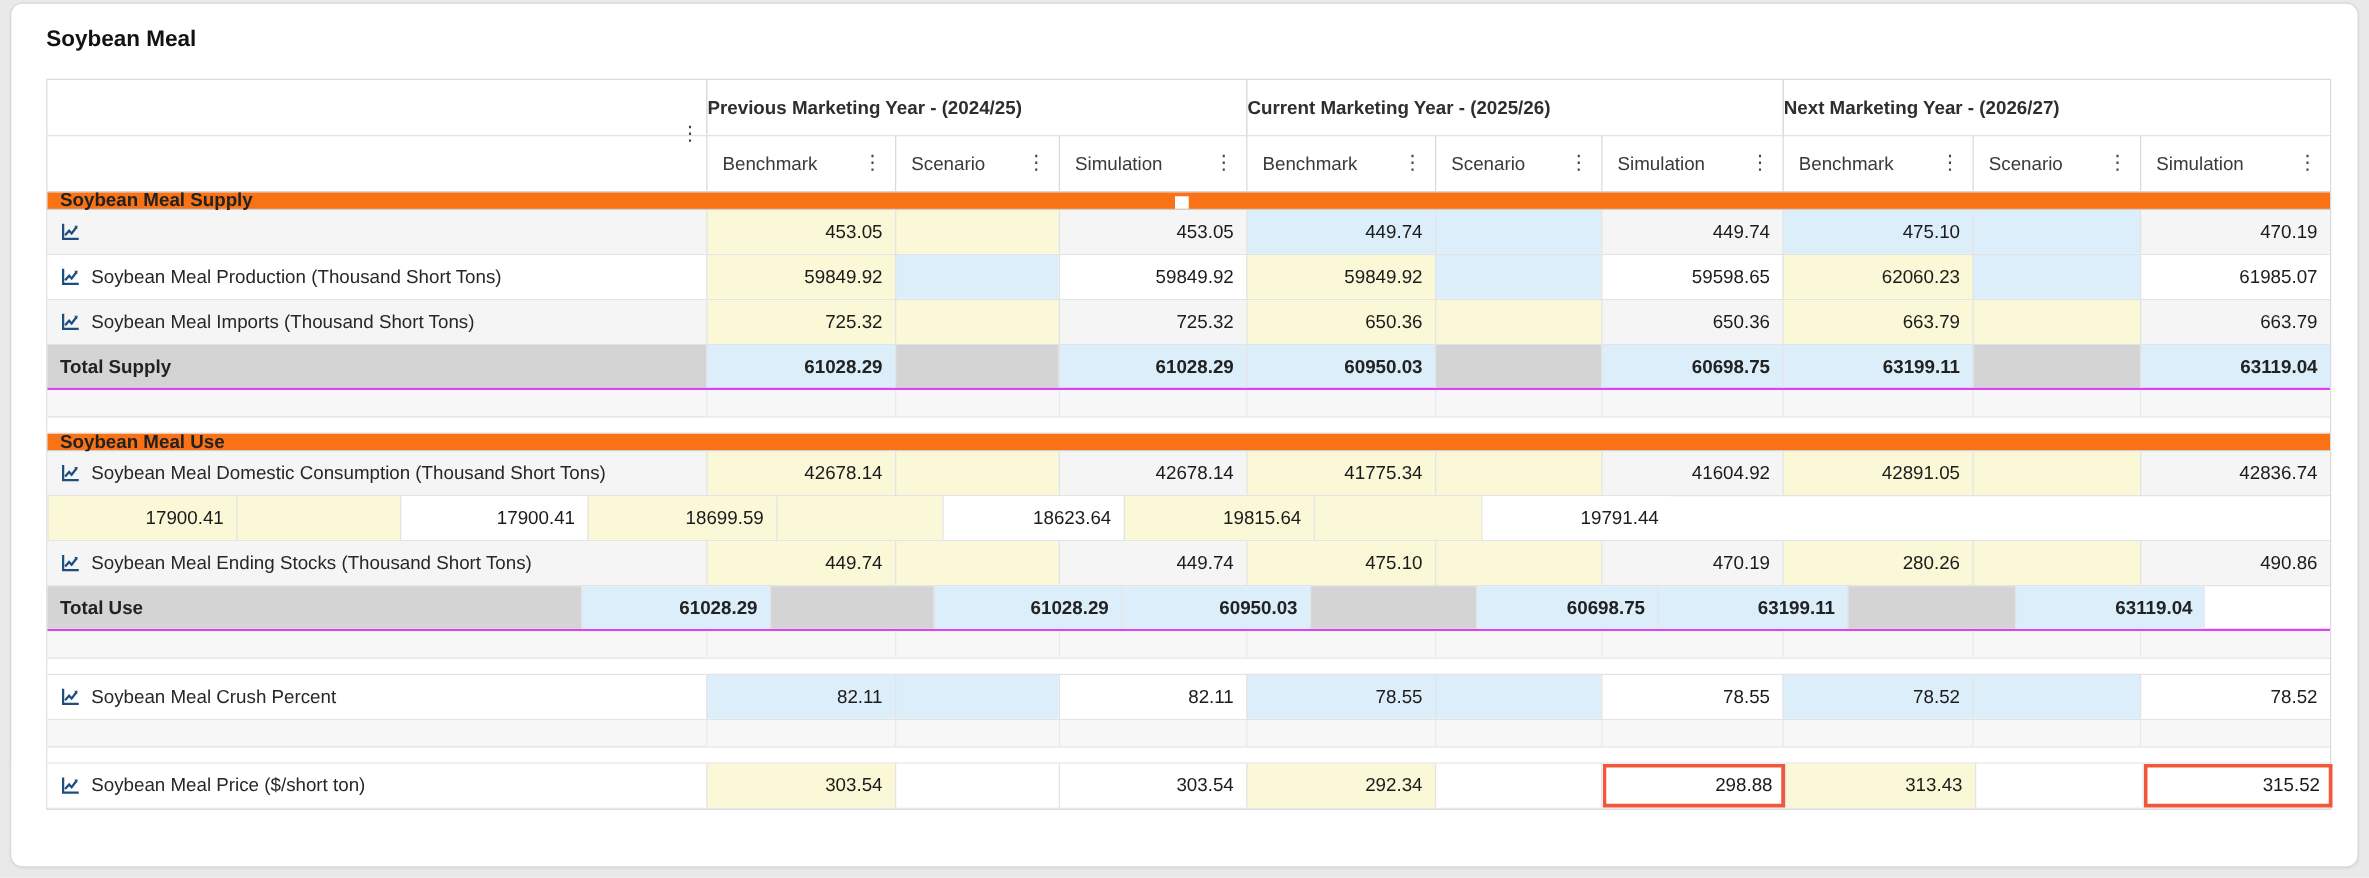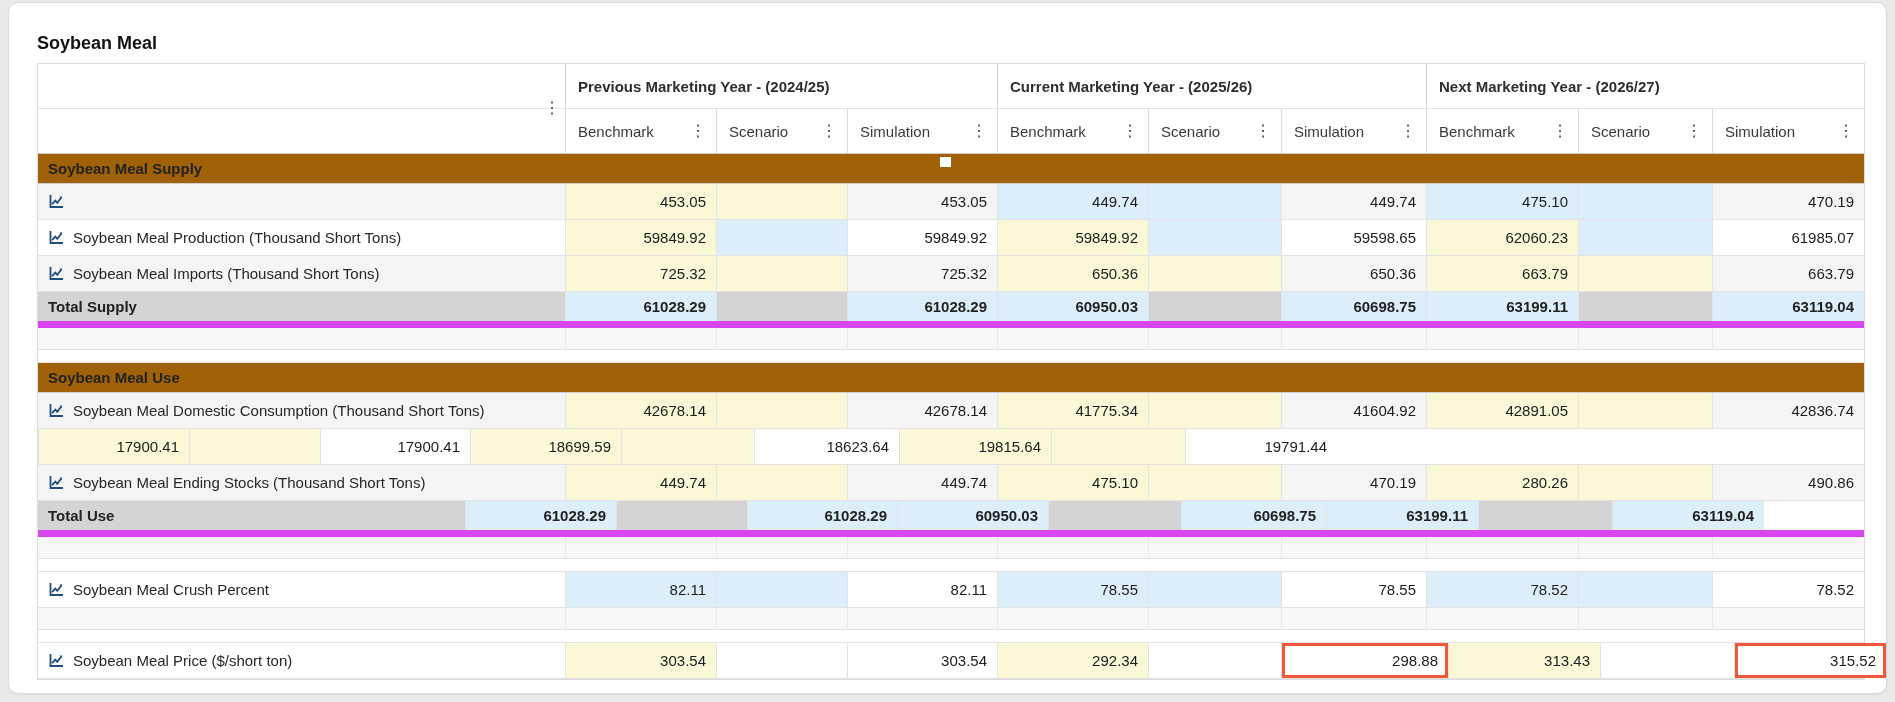--- a/index.html
+++ b/index.html
@@ -1,32 +1,32 @@
 <!DOCTYPE html>
 <html><head>
 <meta charset="utf-8">
 <style>
   html,body{margin:0;padding:0;background:#e9e9e9;font-family:"Liberation Sans",sans-serif;}
   .viewport{position:relative;width:1895px;height:702px;overflow:hidden;background:#e9e9e9;}
   .card{position:absolute;left:8px;top:2px;width:1877px;height:690px;background:#fff;
         border:1px solid #d8d8d8;border-radius:10px;box-shadow:0 1px 2px rgba(0,0,0,.05);}
-  .title{position:absolute;left:28px;top:30px;font-size:18px;font-weight:700;color:#121212;}
+  .title{position:absolute;left:28px;top:18px;font-size:18px;font-weight:700;color:#121212;}
   .tbl{position:absolute;left:28px;top:60px;width:1826px;border:1px solid #dcdcdc;background:#fff;}
   .trow{display:flex;box-sizing:border-box;border-bottom:1px solid #e3e3e3;position:relative;}
   .trow > div{box-sizing:border-box;flex:none;}
   .r-year{height:45px;}
   .r-series{height:45px;border-bottom:1px solid #c9c9c9;}
-  .r-section{height:30px;background:#a16207;border-bottom:1px solid #cfcfcf;}
+  .r-section{height:14px;background:#f97316;border-bottom:1px solid #cfcfcf;}
   .r-data{height:36px;}
-  .r-total{height:36px;border-bottom:7px solid #d946ef;}
+  .r-total{height:36px;border-bottom:2px solid #d946ef;}
   .r-spacer{height:22px;background:#f7f7f7;}
   .gap{height:12px;background:#fff;border-bottom:1px solid #e3e3e3;}
   
   .hc{display:flex;align-items:center;}
-  .ycell{border-left:1px solid #d5d5d5;padding-left:12px;font-size:15px;font-weight:700;color:#2e2e2e;}
+  .ycell{border-left:1px solid #d5d5d5;font-size:15px;font-weight:700;color:#2e2e2e;}
   .scell{border-left:1px solid #dadada;display:flex;align-items:center;justify-content:space-between;
          padding:0 10px 0 12px;font-size:15px;color:#3a3a3a;}
   .kebab{font-size:16px;color:#444;line-height:1;cursor:pointer;letter-spacing:0;}
   .corner-kebab{position:absolute;left:506px;top:36px;font-size:16px;color:#444;cursor:pointer;z-index:3;}
   
   .lab{display:flex;align-items:center;gap:8px;padding-left:10px;font-size:15px;color:#272727;background:#fff;}
   .striped .lab{background:#f5f5f5;}
   .vc{display:flex;align-items:center;justify-content:flex-end;padding-right:10px;
       font-size:15px;color:#1c1c1c;border-left:1px solid #e3e3e3;background:#fff;}
   .bg-yellow{background:#faf8d7;}
@@ -320,20 +320,20 @@
                 <path d="M10.9 2.6 L13.6 2.5 L13.2 5.3 Z" fill="#1d4e80"></path>
               </svg>
             </div>
             <div>Soybean Meal Price ($/short ton)</div>
           </div>
           <div class="vc bg-yellow" style="width: 151px;">303.54</div>
           <div class="vc bg-white" style="width: 131px;"></div>
           <div class="vc bg-white" style="width: 150px;">303.54</div>
           <div class="vc bg-yellow" style="width: 151px;">292.34</div>
           <div class="vc bg-white" style="width: 133px;"></div>
-          <div class="vc bg-white hl" style="width: 167px;">298.88</div>
+          <div class="vc bg-white hl" style="width: 147px;">298.88</div>
           <div class="vc bg-yellow" style="width: 152px;">313.43</div>
           <div class="vc bg-white" style="width: 134px;"></div>
           <div class="vc bg-white hl" style="width: 152px;">315.52</div>
         </div>
       </div>
   </div>
 </div>
 
 </body></html>

